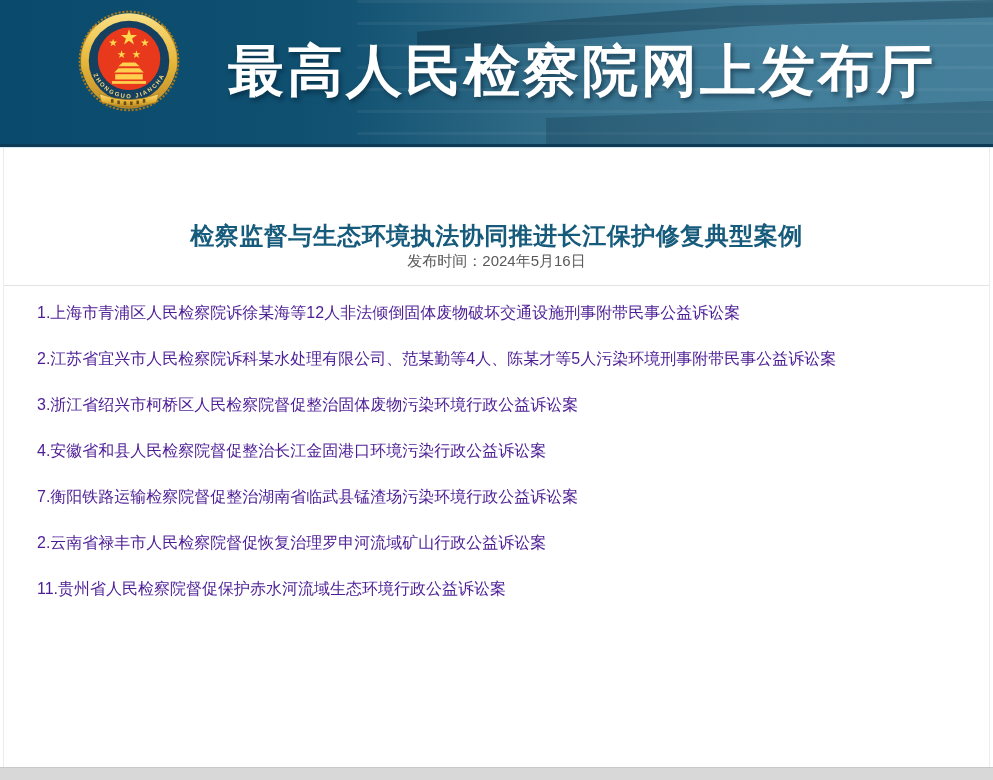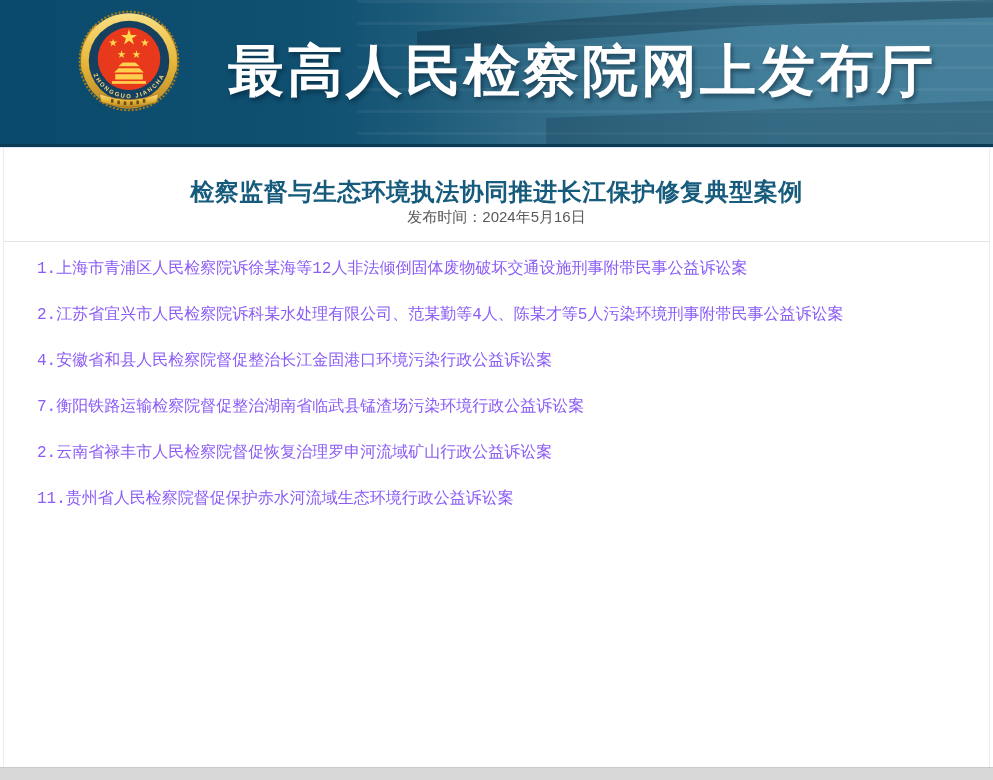--- a/index.html
+++ b/index.html
@@ -75,45 +75,44 @@
   
   .content {
     position: relative;
     margin: 0 3px;
     min-height: 620px;
     background: #ffffff;
     border-left: 1px solid #ececec;
     border-right: 1px solid #ececec;
   }
   .article-head {
-    padding: 28px 20px 14px;
+    padding: 72px 20px 14px;
     border-bottom: 1px solid #e3e3e3;
     text-align: center;
   }
   .article-title {
     color: #175b7c;
     font-size: 24px;
     font-weight: bold;
     letter-spacing: 0.5px;
   }
   .publish-date {
     margin-top: 0;
     color: #595959;
     font-size: 15px;
   }
   .case-list {
     padding: 4px 40px 0 33px;
   }
   .case {
     padding: 13px 0;
-    color: #8b5cf6;
+    color: #4c1d95;
     font-size: 16px;
     line-height: 20px;
     white-space: nowrap;
-    font-family: Liberation Mono, monospace;
   }
 
   .bottom-strip {
     position: absolute;
     left: 0; bottom: 0;
     width: 100%;
     height: 12px;
     background: #d8d8d8;
     border-top: 1px solid #c9c9c9;
   }
@@ -180,20 +179,21 @@
 
   <div class="content">
     <div class="article-head">
       <div class="article-title">检察监督与生态环境执法协同推进长江保护修复典型案例</div>
       <div class="publish-date">发布时间：2024年5月16日</div>
     </div>
 
     <div class="case-list">
       <div class="case">1.上海市青浦区人民检察院诉徐某海等12人非法倾倒固体废物破坏交通设施刑事附带民事公益诉讼案</div>
       <div class="case">2.江苏省宜兴市人民检察院诉科某水处理有限公司、范某勤等4人、陈某才等5人污染环境刑事附带民事公益诉讼案</div>
+      <div class="case">3.浙江省绍兴市柯桥区人民检察院督促整治固体废物污染环境行政公益诉讼案</div>
       <div class="case">4.安徽省和县人民检察院督促整治长江金固港口环境污染行政公益诉讼案</div>
       <div class="case">7.衡阳铁路运输检察院督促整治湖南省临武县锰渣场污染环境行政公益诉讼案</div>
       <div class="case">2.云南省禄丰市人民检察院督促恢复治理罗申河流域矿山行政公益诉讼案</div>
       <div class="case">11.贵州省人民检察院督促保护赤水河流域生态环境行政公益诉讼案</div>
     </div>
   </div>
 
   <div class="bottom-strip"></div>
 </div>
 

